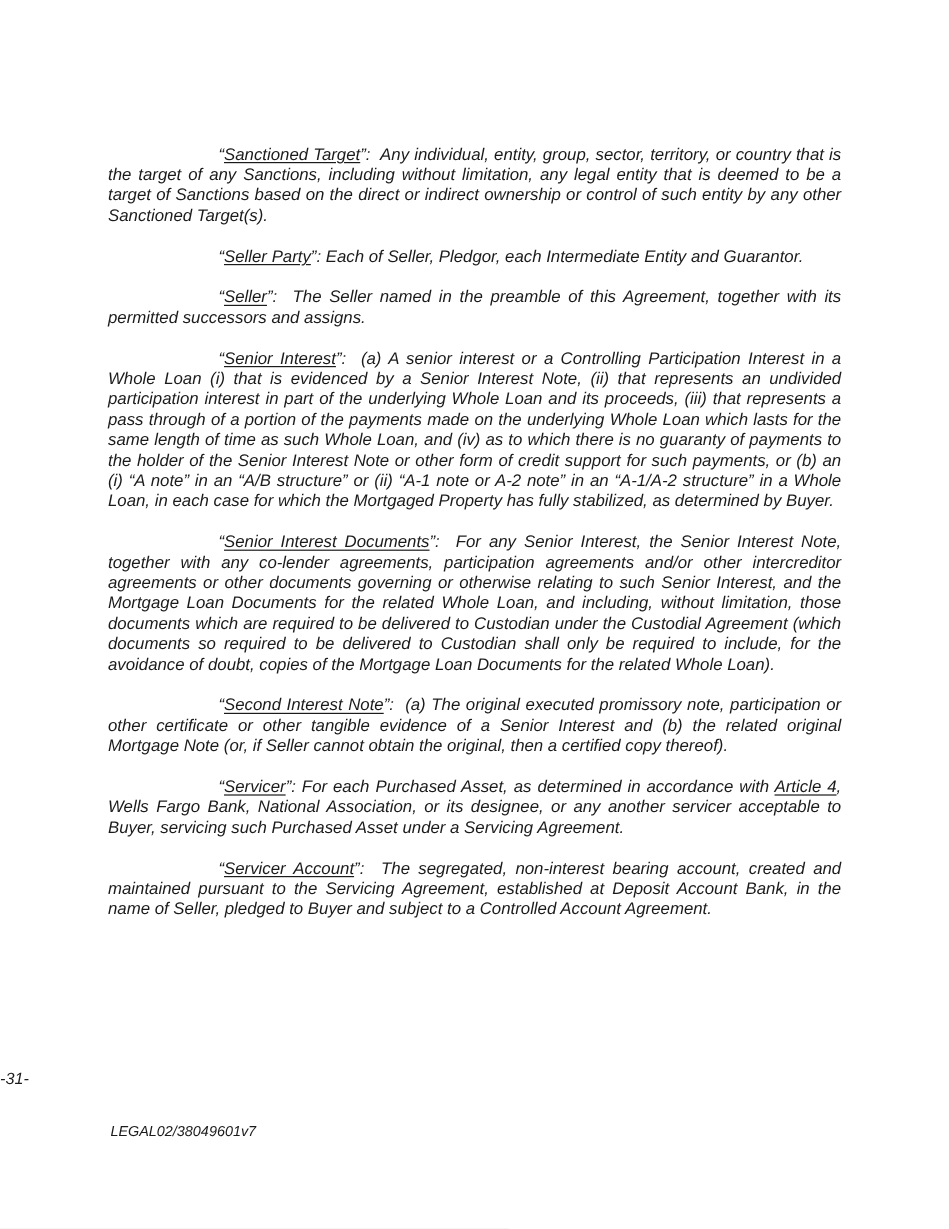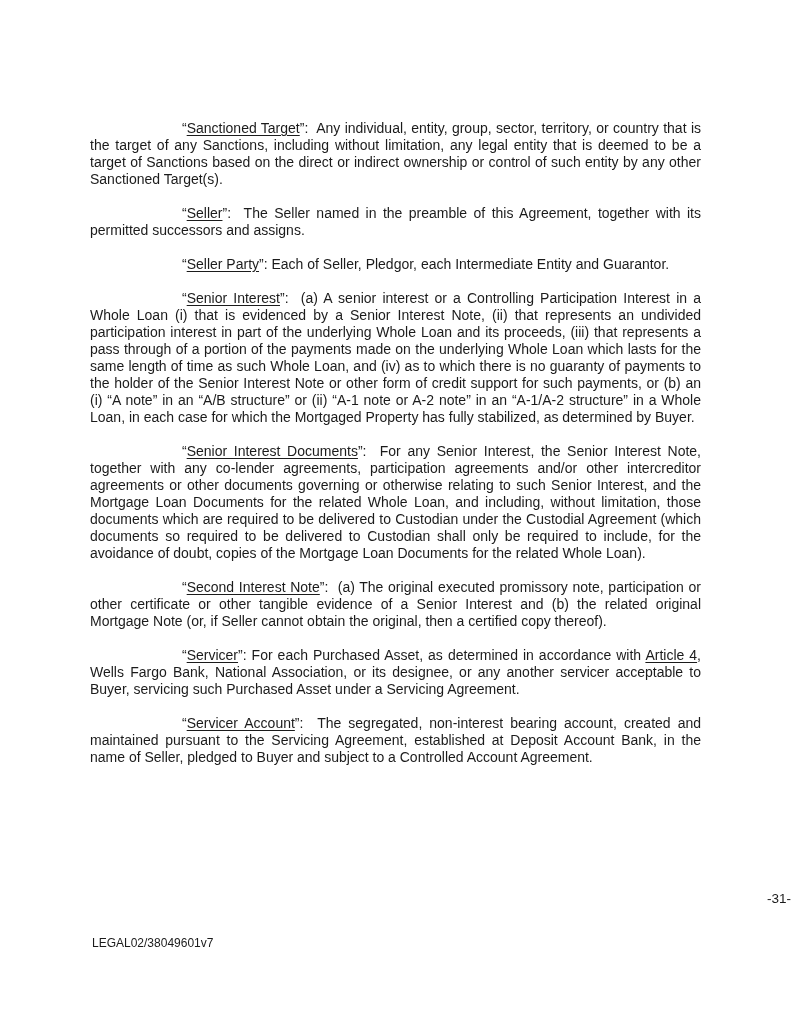--- a/index.html
+++ b/index.html
@@ -9,20 +9,21 @@
   }
   .page {
     position: relative;
     width: 791px;
     height: 1024px;
     background: #ffffff;
     margin: 0 auto;
     overflow: hidden;
     font-family: "Liberation Sans", sans-serif;
     color: #1b1b1b;
+    font-style: italic;
   }
   .content {
     position: absolute;
     left: 90px;
     top: 120px;
     width: 611px;
   }
   p.para {
     margin: 0 0 17px 0;
     font-size: 14px;
@@ -31,40 +32,40 @@
     text-indent: 92px;
     color: #1b1b1b;
   }
   p.para:last-child { margin-bottom: 0; margin-top: 16px; }
   .u { text-decoration: underline; text-underline-offset: 2px; }
   .footer-page-number {
     position: absolute;
     top: 891px;
     left: 0;
     width: 100%;
-    text-align: right;
+    text-align: left;
     font-size: 13.5px;
     color: #1b1b1b;
   }
   .footer-doc-id {
     position: absolute;
     top: 936px;
     left: 92px;
     font-size: 12px;
     color: #1b1b1b;
   }
 </style>
 </head>
 <body>
 
 <div class="page">
   <div class="content" id="paragraphs">
       <p class="para"><span>“</span><span class="u">Sanctioned Target</span><span>”:&nbsp; Any individual, entity, group, sector, territory, or country that is the target of any Sanctions, including without limitation, any legal entity that is deemed to be a target of Sanctions based on the direct or indirect ownership or control of such entity by any other Sanctioned Target(s).</span></p>
+      <p class="para"><span>“</span><span class="u">Seller Party</span><span>”: Each of Seller, Pledgor, each Intermediate Entity and Guarantor.</span></p>
       <p class="para"><span>“</span><span class="u">Seller</span><span>”:&nbsp; The Seller named in the preamble of this Agreement, together with its permitted successors and assigns.</span></p>
-      <p class="para"><span>“</span><span class="u">Seller Party</span><span>”: Each of Seller, Pledgor, each Intermediate Entity and Guarantor.</span></p>
       <p class="para"><span>“</span><span class="u">Senior Interest</span><span>”:&nbsp; (a) A senior interest or a Controlling Participation Interest in a Whole Loan (i) that is evidenced by a Senior Interest Note, (ii) that represents an undivided participation interest in part of the underlying Whole Loan and its proceeds, (iii) that represents a pass through of a portion of the payments made on the underlying Whole Loan which lasts for the same length of time as such Whole Loan, and (iv) as to which there is no guaranty of payments to the holder of the Senior Interest Note or other form of credit support for such payments, or (b) an (i) “A note” in an “A/B structure” or (ii) “A-1 note or A-2 note” in an “A-1/A-2 structure” in a Whole Loan, in each case for which the Mortgaged Property has fully stabilized, as determined by Buyer.</span></p>
       <p class="para"><span>“</span><span class="u">Senior Interest Documents</span><span>”:&nbsp; For any Senior Interest, the Senior Interest Note, together with any co-lender agreements, participation agreements and/or other intercreditor agreements or other documents governing or otherwise relating to such Senior Interest, and the Mortgage Loan Documents for the related Whole Loan, and including, without limitation, those documents which are required to be delivered to Custodian under the Custodial Agreement (which documents so required to be delivered to Custodian shall only be required to include, for the avoidance of doubt, copies of the Mortgage Loan Documents for the related Whole Loan).</span></p>
       <p class="para"><span>“</span><span class="u">Second Interest Note</span><span>”:&nbsp; (a) The original executed promissory note, participation or other certificate or other tangible evidence of a Senior Interest and (b) the related original Mortgage Note (or, if Seller cannot obtain the original, then a certified copy thereof).</span></p>
       <p class="para"><span>“</span><span class="u">Servicer</span><span>”: For each Purchased Asset, as determined in accordance with </span><span class="u">Article 4</span><span>, Wells Fargo Bank, National Association, or its designee, or any another servicer acceptable to Buyer, servicing such Purchased Asset under a Servicing Agreement.</span></p>
       <p class="para"><span>“</span><span class="u">Servicer Account</span><span>”:&nbsp; The segregated, non-interest bearing account, created and maintained pursuant to the Servicing Agreement, established at Deposit Account Bank, in the name of Seller, pledged to Buyer and subject to a Controlled Account Agreement.</span></p>
     </div>
   <div class="footer-page-number">-31-</div>
   <div class="footer-doc-id">LEGAL02/38049601v7</div>
 </div>
 

